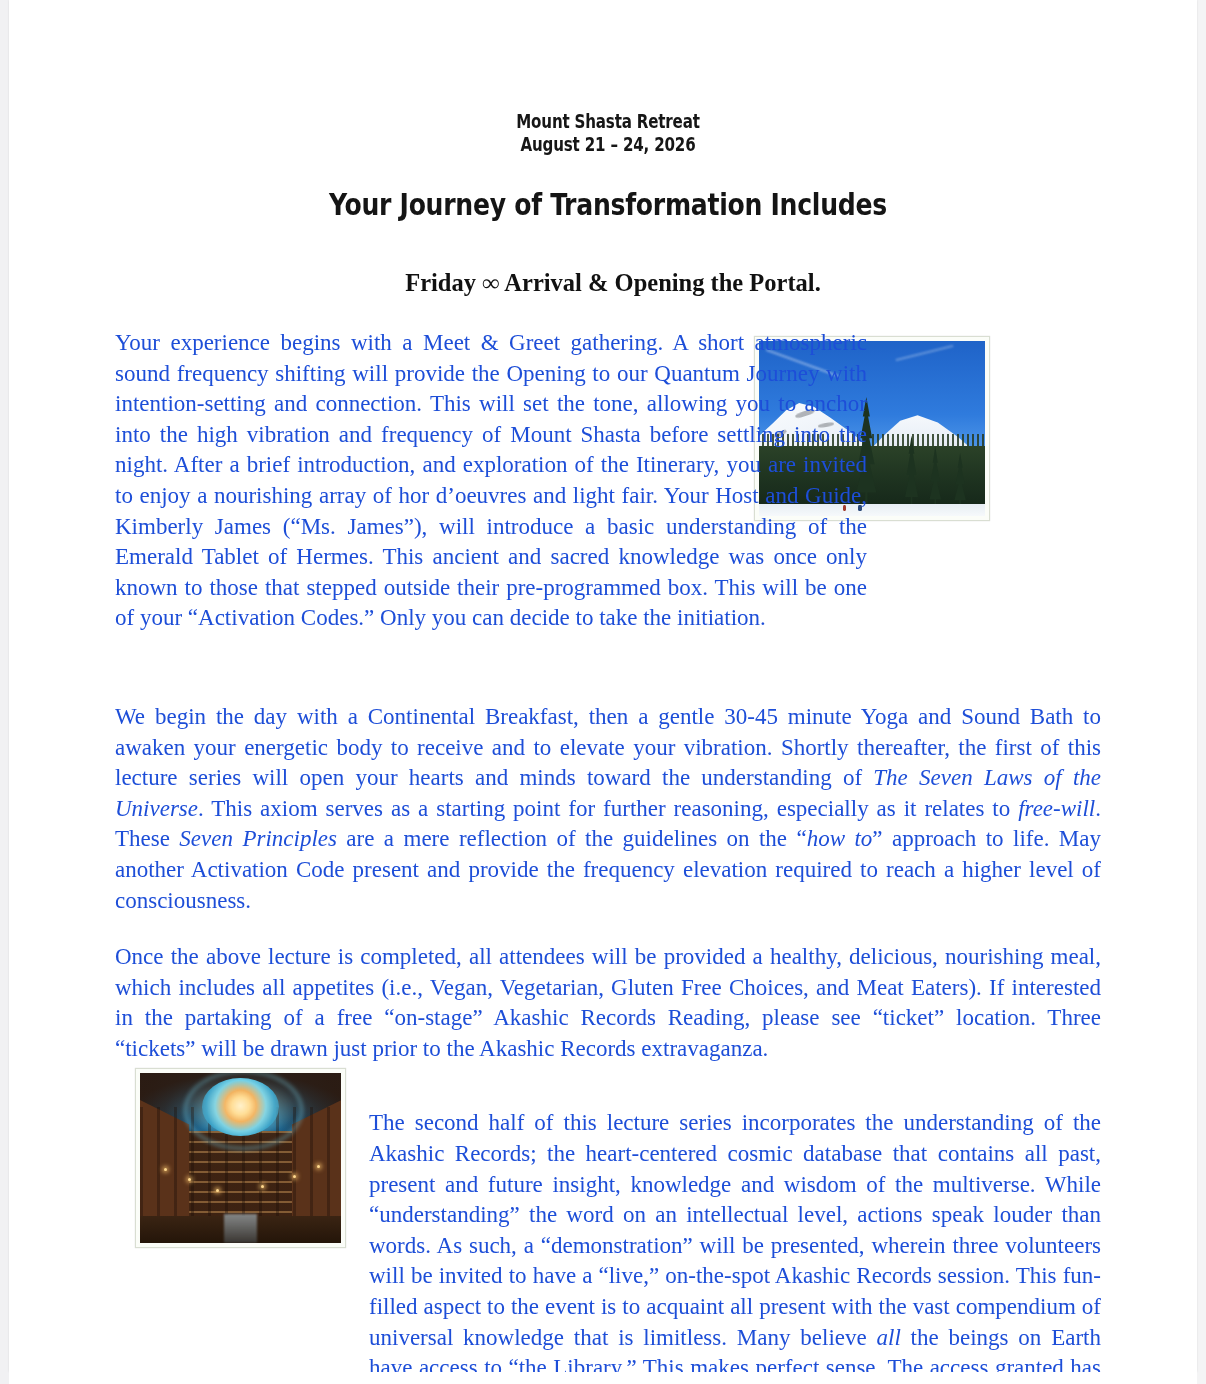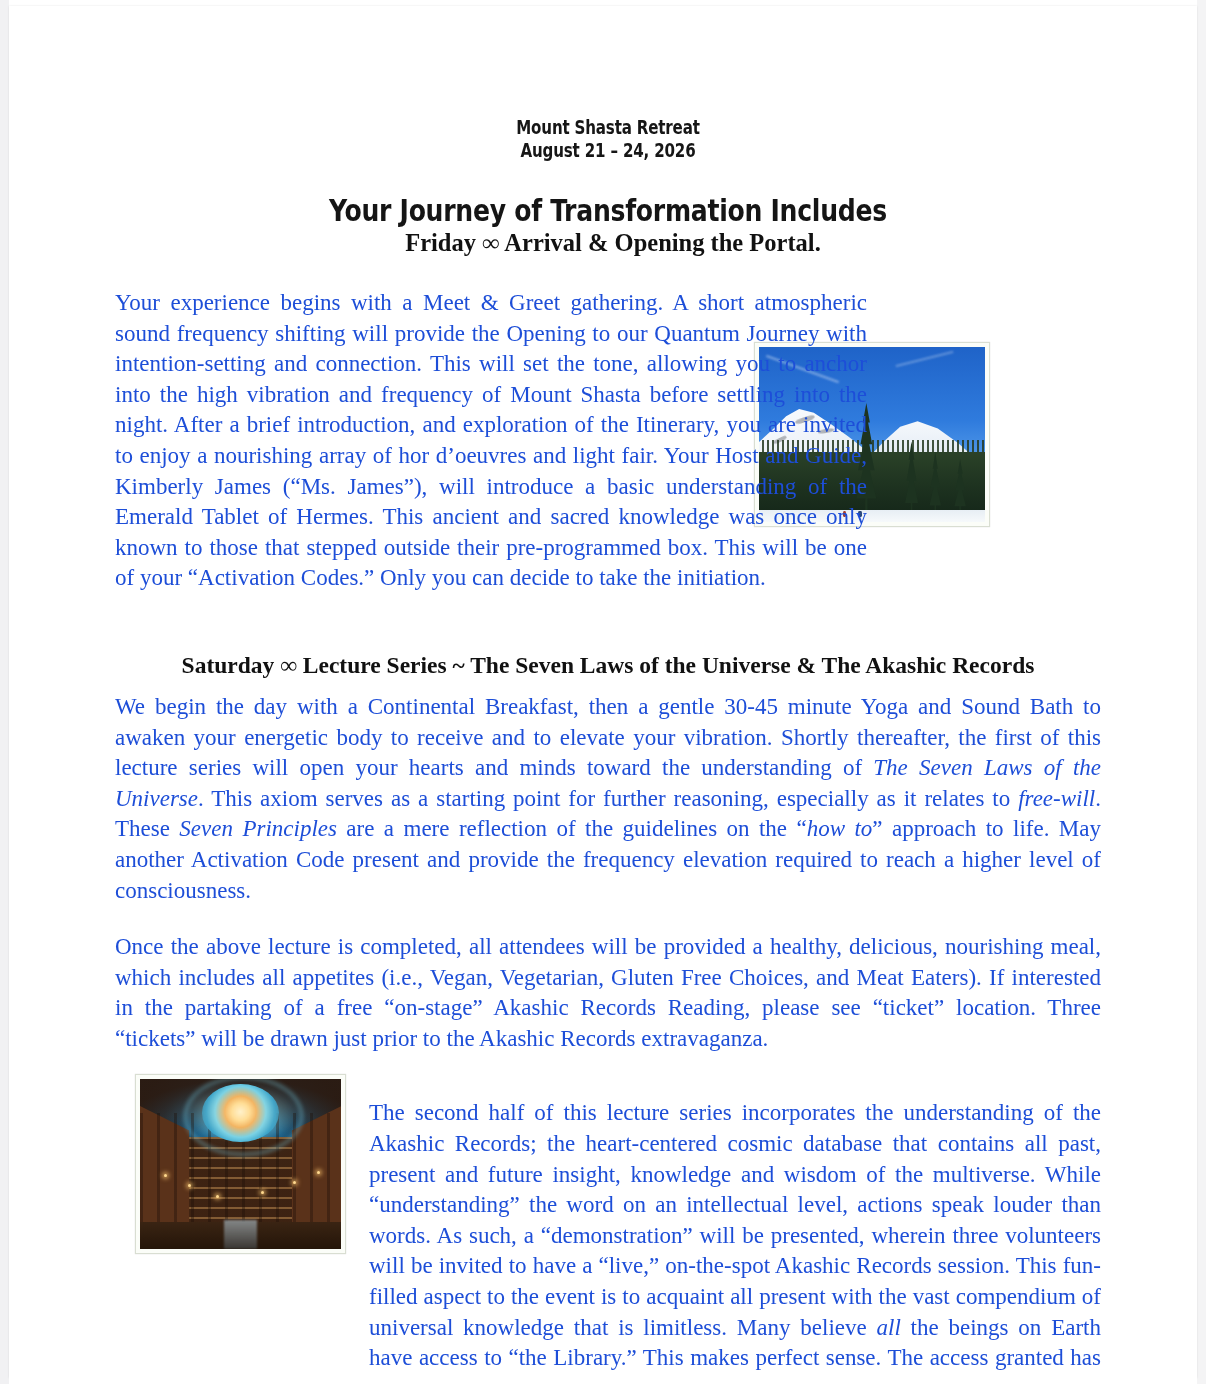--- a/index.html
+++ b/index.html
@@ -24,21 +24,21 @@
   }
   .viewer-right-edge {
     position: absolute;
     left: 1197px; top: 0;
     width: 9px; height: 1384px;
     background: #f4f4f5;
   }
 
   .page {
     position: absolute;
-    left: 9px; top: 6px;
+    left: 9px; top: 0;
     width: 1188px;
     height: 1372px;
     background: #ffffff;
     box-shadow: 0 0 2px rgba(0,0,0,0.10);
     box-sizing: border-box;
   }
   .page-bottom-gap {
     position: absolute;
     left: 9px; top: 1372px;
     width: 1188px; height: 12px;
@@ -85,20 +85,21 @@
 
   .day-heading {
     font-family: "Liberation Serif", serif;
     font-weight: bold;
     font-size: 24.5px;
     line-height: 30px;
     color: #111111;
     text-align: center;
   }
   .friday-heading {
+    margin-top: 46px;
     padding-left: 10px;
   }
   .saturday-heading {
     margin-top: 0;
     font-size: 23.5px;
   }
 
   
   .body-text {
     font-family: "Liberation Serif", serif;
@@ -358,21 +359,20 @@
     </div>
 
     <div class="doc-title">Your Journey of Transformation Includes</div>
 
     <div class="day-heading friday-heading">Friday ∞ Arrival &amp; Opening the Portal.</div>
 
     <div class="body-text para-friday">Your experience begins with a Meet &amp; Greet gathering.  A short atmospheric sound frequency shifting will provide the Opening to our Quantum Journey with intention-setting and connection.  This will set the tone, allowing you to anchor into the high vibration and frequency of Mount Shasta before settling into the night.  After a brief introduction, and exploration of the Itinerary, you are invited to enjoy a nourishing array of hor d’oeuvres and light fair.   Your Host and Guide, Kimberly James (“Ms. James”), will introduce a basic understanding of the Emerald Tablet of Hermes.  This ancient and sacred knowledge was once only known to those that stepped outside their pre-programmed box.  This will be one of your “Activation Codes.”  Only you can decide to take the initiation.</div>
 
     <div class="spacer-sat"></div>
 
-    <div class="day-heading saturday-heading">Saturday ∞ Lecture Series ~ The Seven Laws of the Universe &amp; The Akashic Records</div>
 
     <div class="body-text para-sat-1"><span>We begin the day with a Continental Breakfast, then a gentle 30-45 minute Yoga and Sound Bath to awaken your energetic body to receive and to elevate your vibration.  Shortly thereafter, the first of this lecture series will open your hearts and minds toward the understanding of </span><i>The Seven Laws of the Universe</i><span>.  This axiom serves as a starting point for further reasoning, especially as it relates to </span><i>free-will</i><span>.  These </span><i>Seven Principles</i><span> are a mere reflection of the guidelines on the “</span><i>how to</i><span>” approach to life.  May another Activation Code present and provide the frequency elevation required to reach a higher level of consciousness.</span></div>
 
     <div class="body-text para-sat-2">Once the above lecture is completed, all attendees will be provided a healthy, delicious, nourishing meal, which includes all appetites (i.e., Vegan, Vegetarian, Gluten Free Choices, and Meat Eaters).  If interested in the partaking of a free “on-stage” Akashic Records Reading, please see “ticket” location.  Three “tickets” will be drawn just prior to the Akashic Records extravaganza.</div>
 
     <div class="spacer-akashic"></div>
 
     <div class="body-text para-akashic"><span>The second half of this lecture series incorporates the understanding of the Akashic Records; the heart-centered cosmic database that contains all past, present and future insight, knowledge and wisdom of the multiverse.  While “understanding” the word on an intellectual level, actions speak louder than words.   As such, a “demonstration” will be presented, wherein three volunteers will be invited to have a “live,” on-the-spot Akashic Records session.  This fun-filled aspect to the event is to acquaint all present with the vast compendium of universal knowledge that is limitless. Many believe </span><i>all</i><span> the beings on Earth have access to “the Library.” This makes perfect sense. The access granted has your “permission;” a key component.</span></div>
 
   </div>

